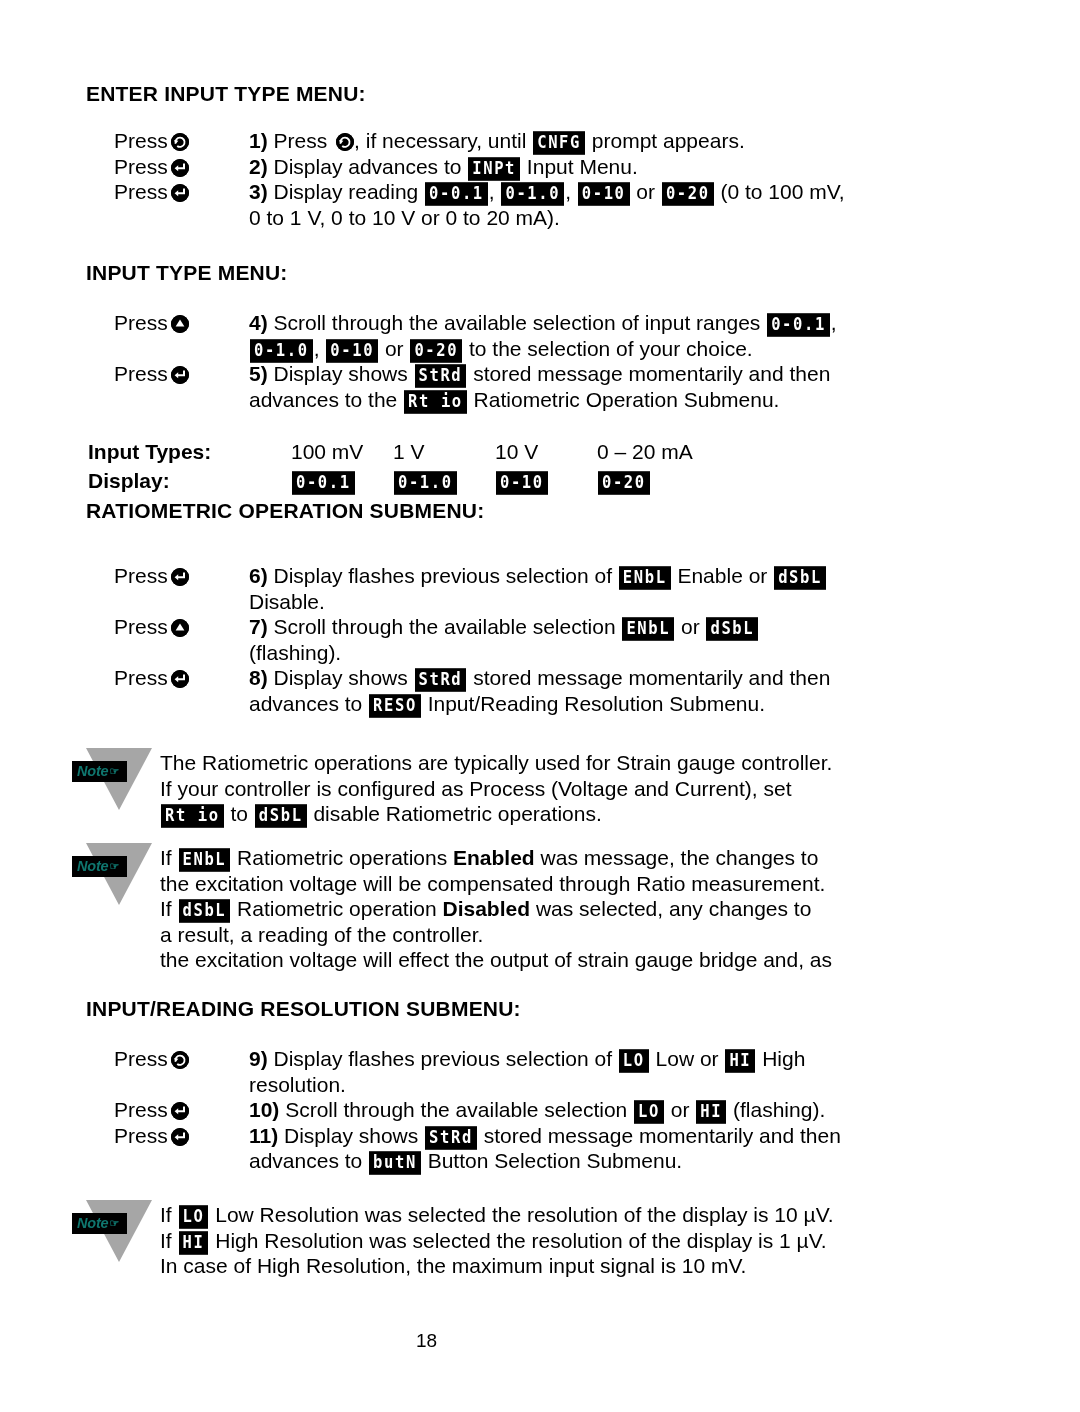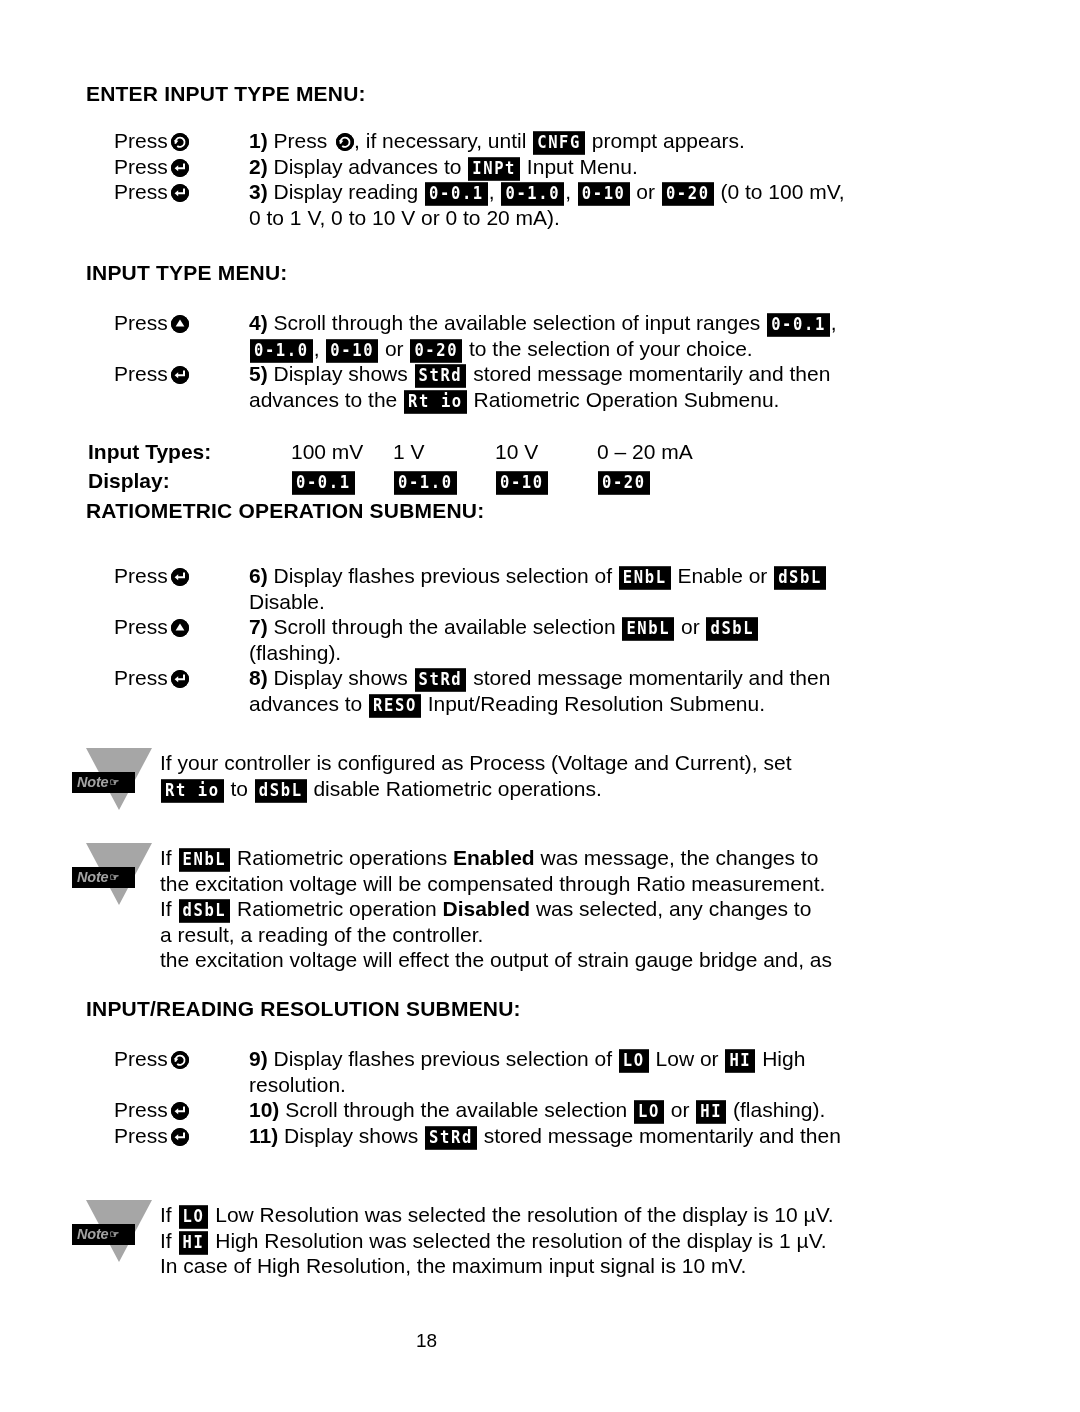--- a/index.html
+++ b/index.html
@@ -124,28 +124,28 @@
     left: 14px;
     top: 0;
     width: 0; height: 0;
     border-left: 33px solid transparent;
     border-right: 33px solid transparent;
     border-top: 62px solid #a6a6a6;
   }
   .note-tag {
     position: absolute;
     left: 0;
-    top: 24px;
+    top: 13px;
     background: #000000;
-    color: #a3a3a3;
+    color: #0f766e;
     font-weight: bold;
     font-style: italic;
     font-size: 14.5px;
     line-height: 18px;
-    padding: 1px 16px 2px 5px;
+    padding: 1px 8px 2px 5px;
     white-space: nowrap;
     letter-spacing: -0.2px;
   }
   .note-hand {
     font-style: normal;
     font-size: 11px;
     letter-spacing: 0;
     margin-left: 1px;
     vertical-align: 1px;
   }
@@ -319,20 +319,21 @@
       </div>
     </div>
   </div>
 
   <div class="note-block" style="left:72px; top:748px; width:955px;">
     <div class="note-icon">
       <div class="note-tri"></div>
       <div class="note-tag"><span>Note</span><span class="note-hand">☞</span></div>
     </div>
     <div class="note-text">
+      <div>The Ratiometric operations are typically used for Strain gauge controller.</div>
       <div>If your controller is configured as Process (Voltage and Current), set</div>
       <div><span class="led">Rt io</span><span> to </span><span class="led">dSbL</span><span> disable Ratiometric operations.</span></div>
     </div>
   </div>
 
   <div class="note-block" style="left:72px; top:843px; width:960px;">
     <div class="note-icon">
       <div class="note-tri"></div>
       <div class="note-tag"><span>Note</span><span class="note-hand">☞</span></div>
     </div>
@@ -379,20 +380,23 @@
     <div class="step-row">
       <div class="press-col">
         <span>Press</span><span class="keyicon"><svg width="18" height="18" viewBox="0 0 18 18">
               <circle cx="9" cy="9" r="9" fill="#000"></circle>
               <path d="M13 4.4 L13 9.2 L6.3 9.2" fill="none" stroke="#fff" stroke-width="2"></path>
               <path d="M7.2 6.2 L7.2 12.2 L3.6 9.2 Z" fill="#fff"></path>
             </svg></span>
       </div>
       <div class="body-col">
         <span class="num">11)</span><span> Display shows </span><span class="led">StRd</span><span> stored message momentarily and then</span>
+        <div>
+          <span>advances to </span><span class="led">butN</span><span> Button Selection Submenu.</span>
+        </div>
       </div>
     </div>
   </div>
 
   <div class="note-block" style="left:72px; top:1200px; width:960px;">
     <div class="note-icon">
       <div class="note-tri"></div>
       <div class="note-tag"><span>Note</span><span class="note-hand">☞</span></div>
     </div>
     <div class="note-text">

